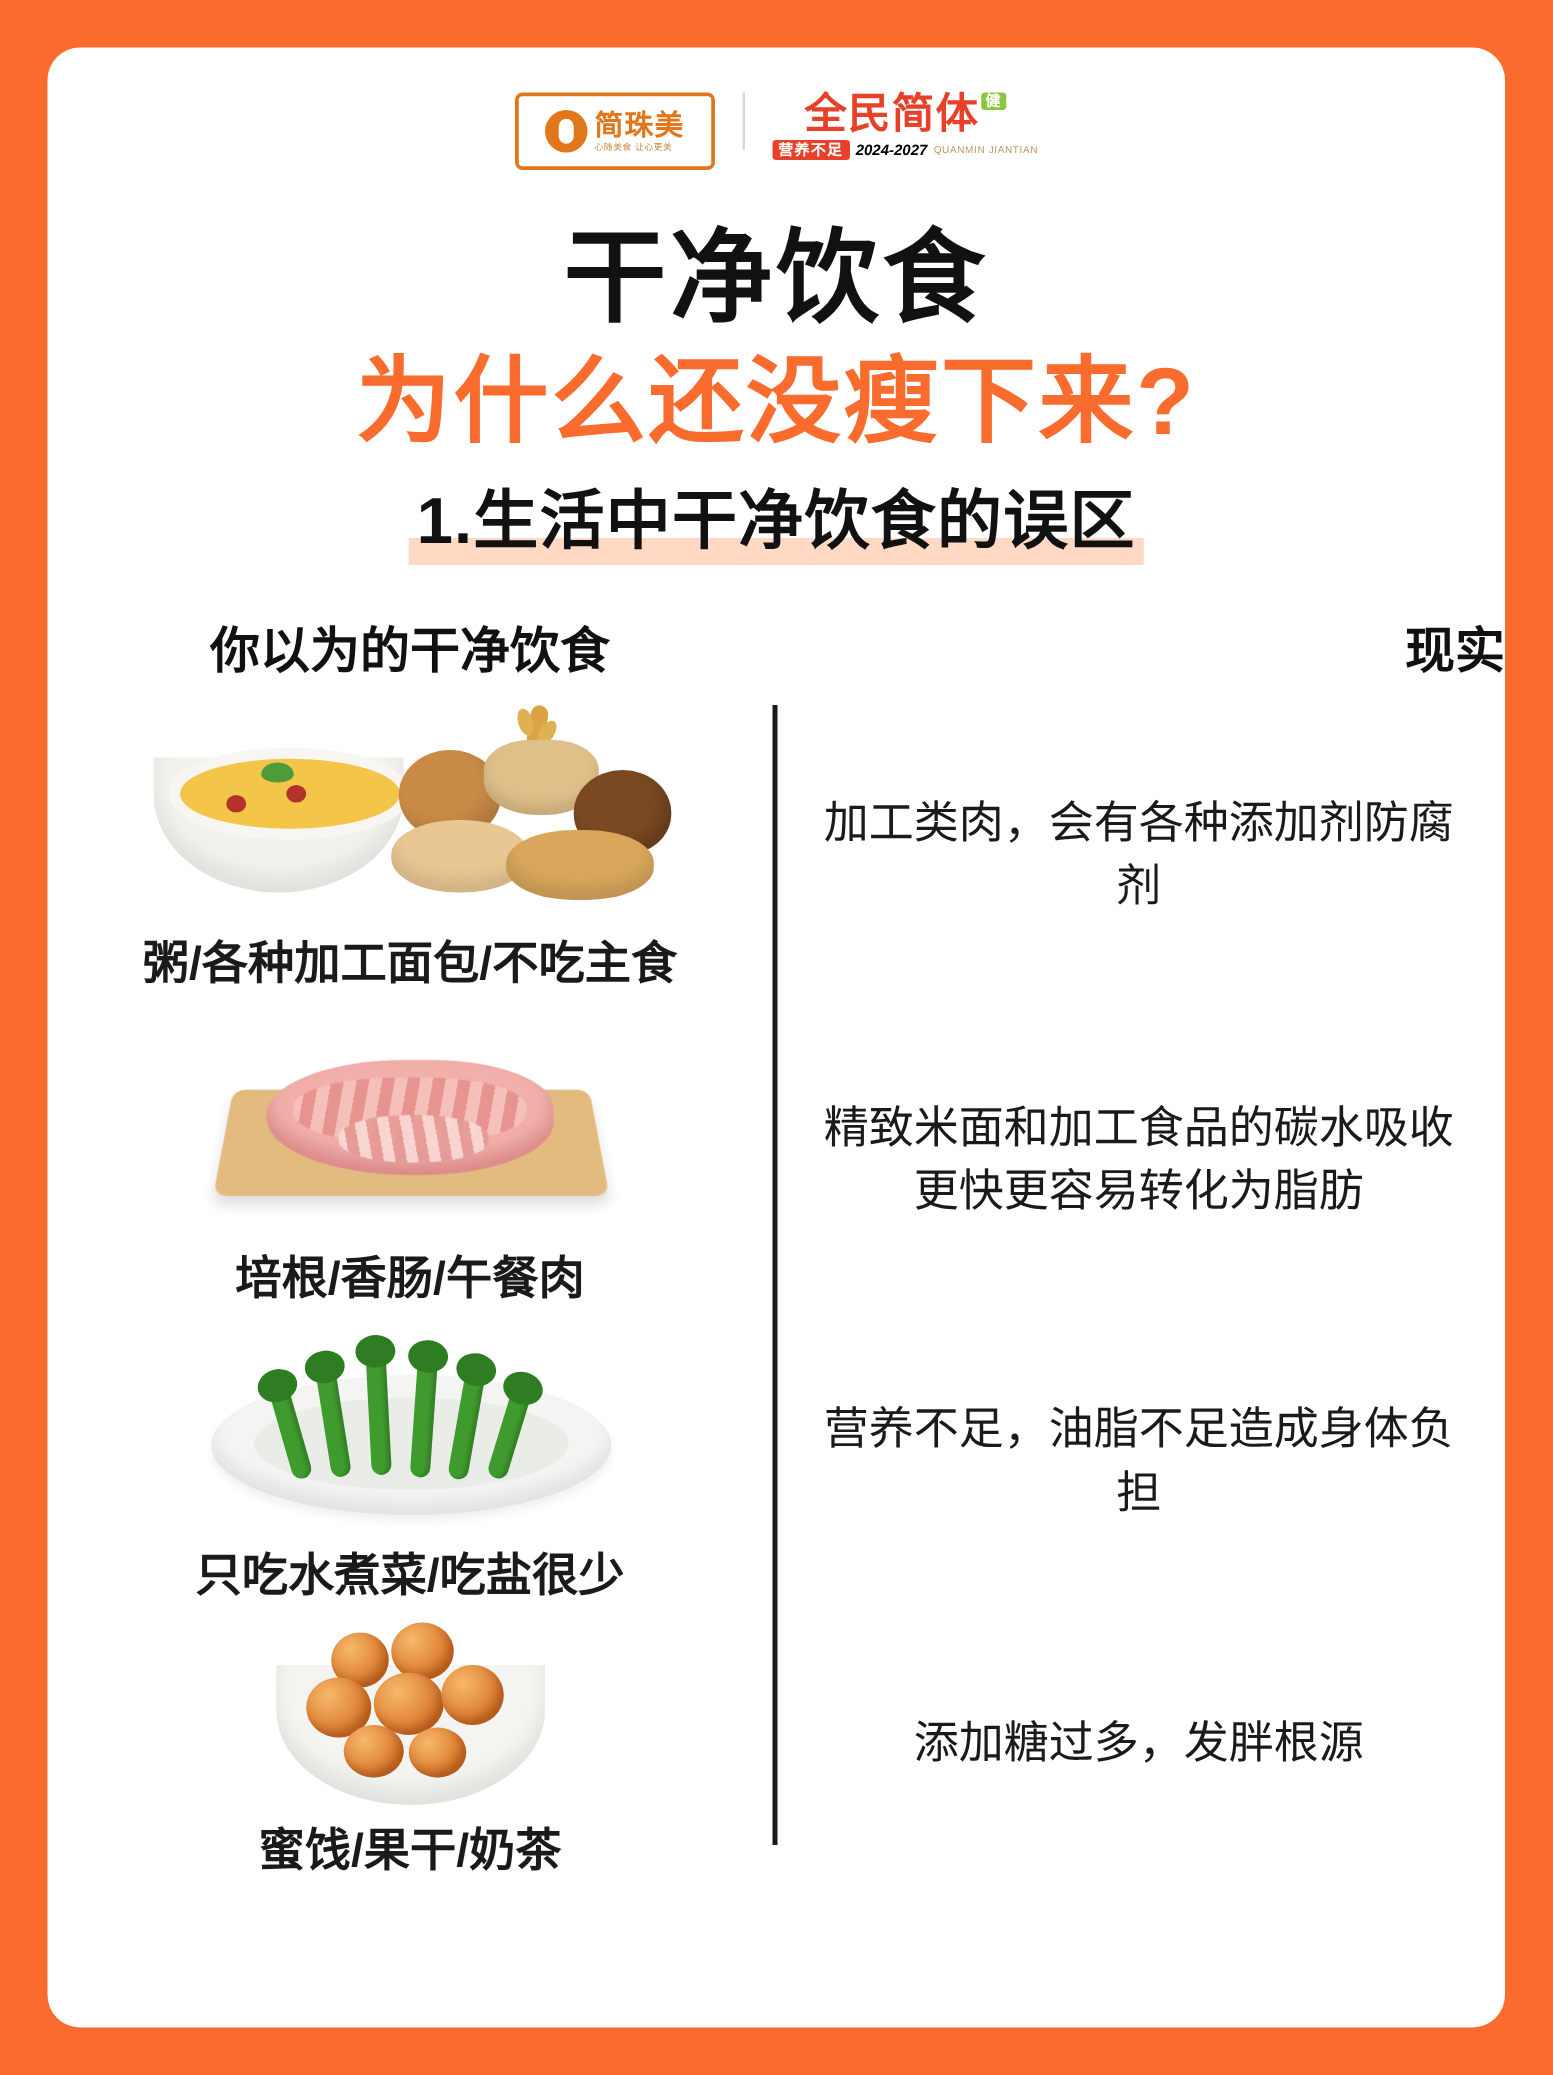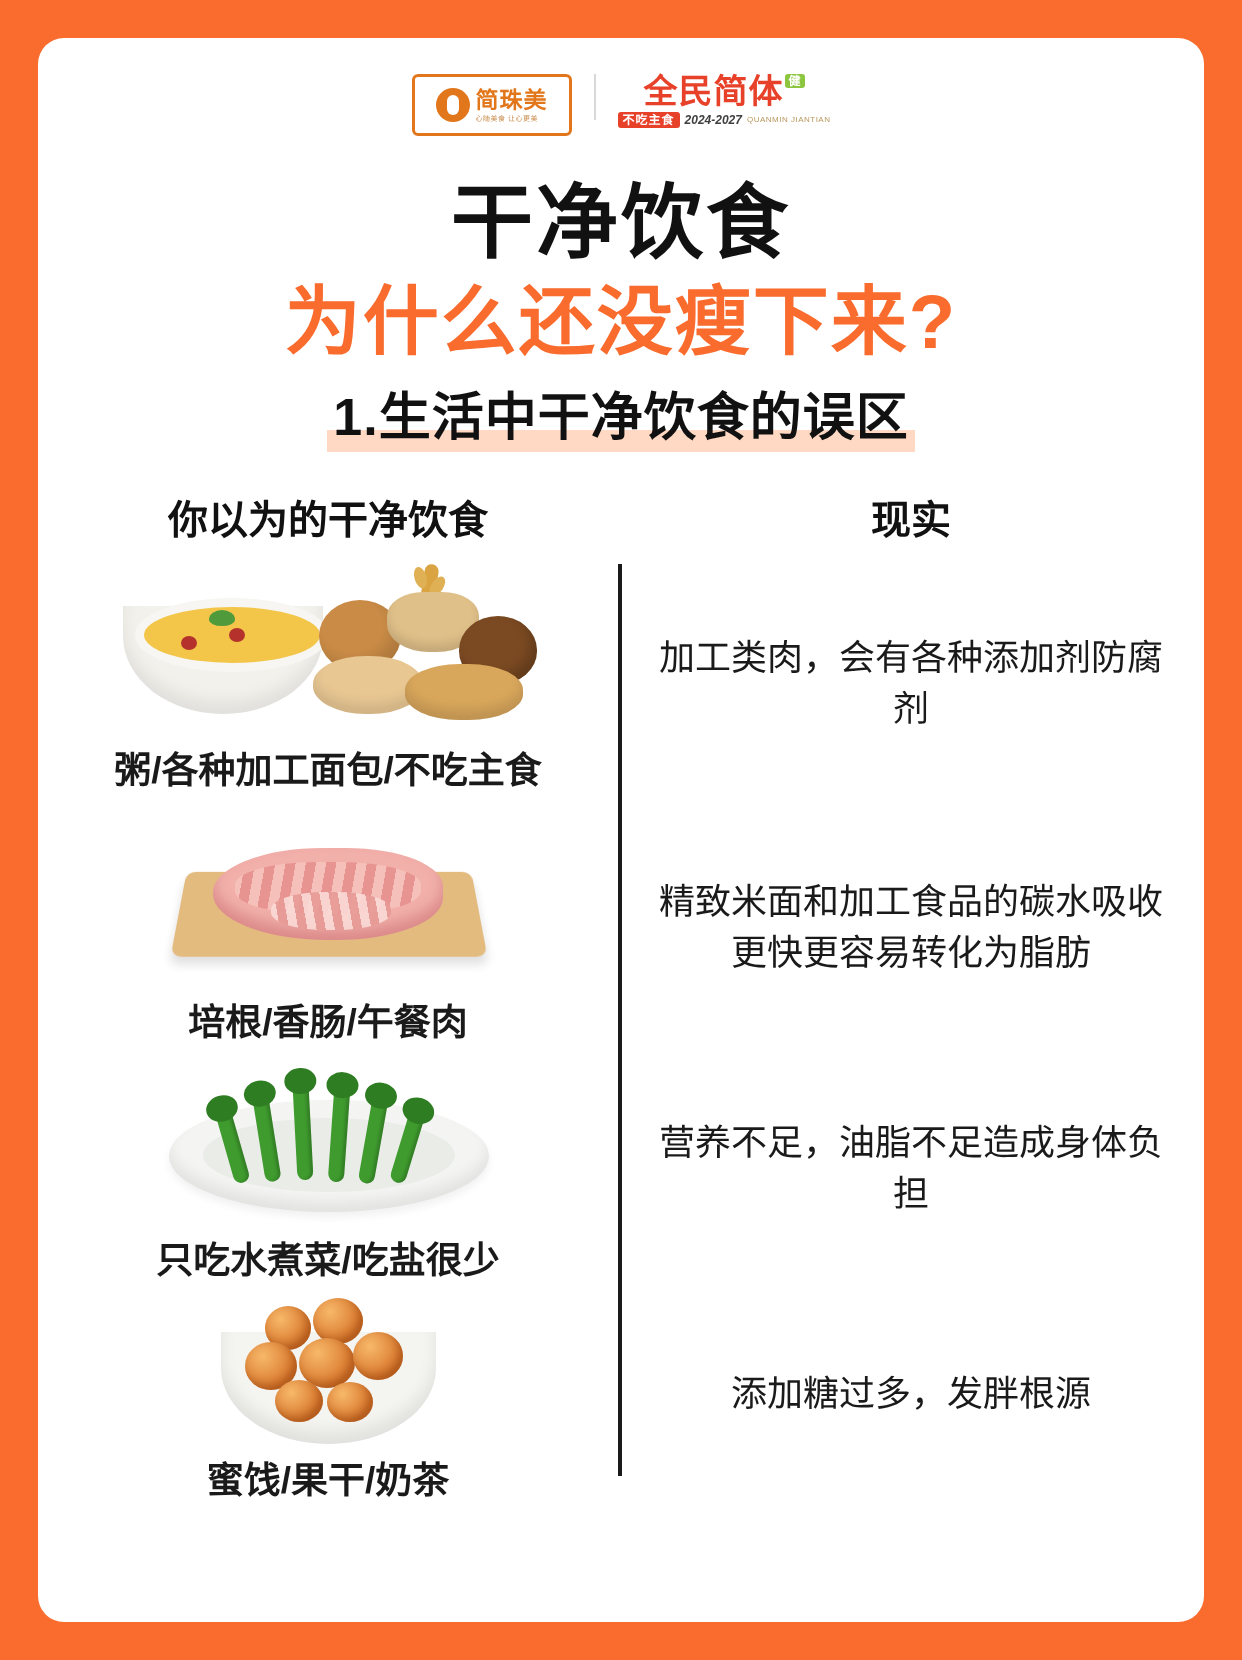--- a/index.html
+++ b/index.html
@@ -121,21 +121,21 @@
     color: #fff;
     font-size: 12px;
     font-weight: bold;
     padding: 2px 5px;
     border-radius: 3px;
     letter-spacing: 1px;
   }
   .logo2 .sub .years {
     font-size: 12px;
     font-weight: bold;
-    color: #404040;
+    color: #000000;
     font-style: italic;
   }
   .logo2 .sub .pin {
     font-size: 8px;
     color: #b9985f;
     letter-spacing: .5px;
   }
 
   
   .title-main {
@@ -176,21 +176,21 @@
     display: flex;
     margin-top: 36px;
   }
   .col-heads .left, .col-heads .right {
     text-align: center;
     font-size: 40px;
     font-weight: bold;
     color: #111;
   }
   .col-heads .left { width: 580px; }
-  .col-heads .right { width: 586px; }
+  .col-heads .right { width: 586px; text-align: right; }
 
   
   .content {
     position: relative;
     display: flex;
     margin-top: 18px;
     height: 940px;
   }
   .vline {
     position: absolute;
@@ -412,21 +412,21 @@
         <span class="cn">简珠美</span>
         <span class="en">心随美食 让心更美</span>
       </span>
     </div>
     <div class="logo-divider"></div>
     <div class="logo2">
       <span class="main">
         <span>全民简体</span><span class="sq">健</span>
       </span>
       <span class="sub">
-        <span class="badge">不吃主食</span>
+        <span class="badge">营养不足</span>
         <span class="years">2024-2027</span>
         <span class="pin">QUANMIN JIANTIAN</span>
       </span>
     </div>
   </div>
 
   <div class="title-main">干净饮食</div>
   <div class="title-sub">为什么还没瘦下来?</div>
   <div class="section-title-wrap">
     <span class="section-title">1.生活中干净饮食的误区</span>

